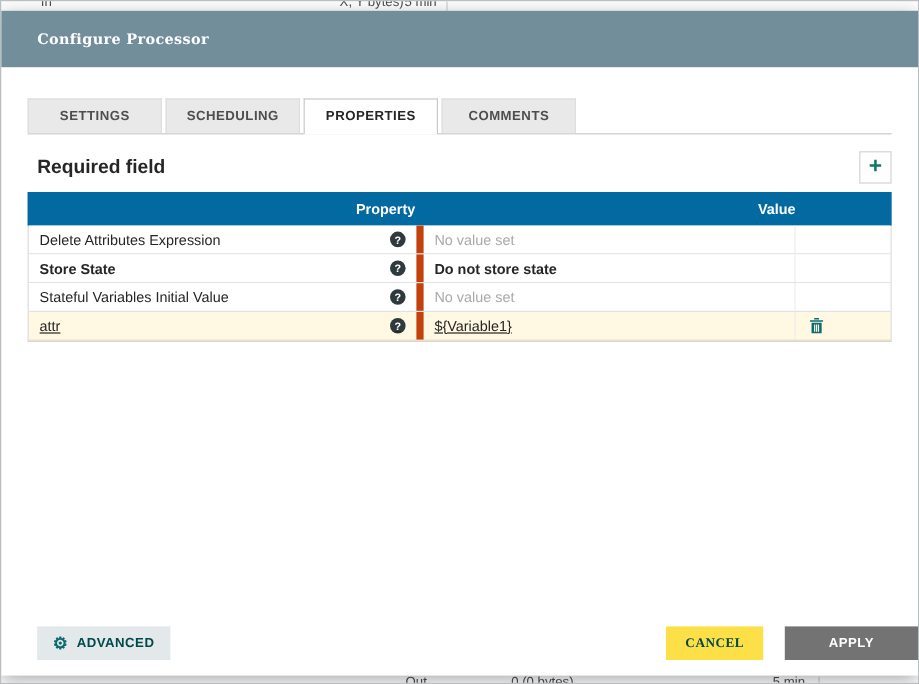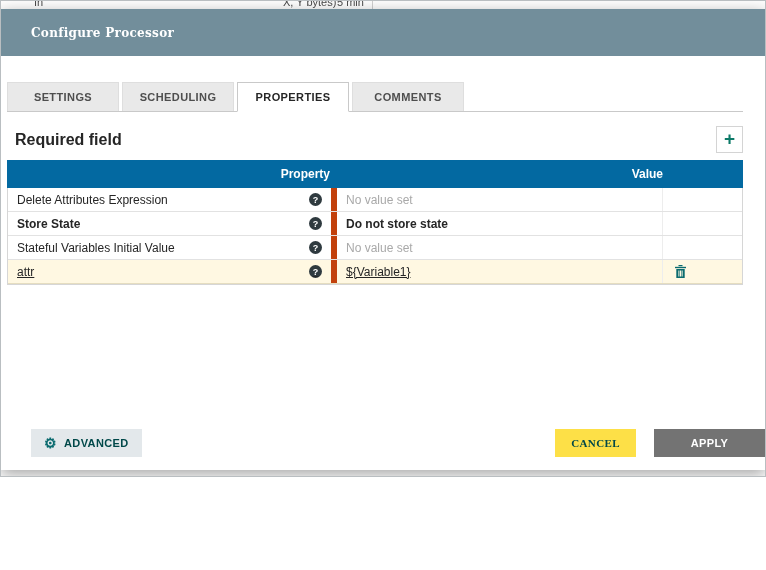--- a/index.html
+++ b/index.html
@@ -1,21 +1,21 @@
 <!DOCTYPE html>
 <html><head>
 <meta charset="utf-8">
 <style>
   html, body { margin: 0; padding: 0; background: #fff; }
   * { box-sizing: border-box; }
 
   .screen {
     position: relative;
     width: 766px;
-    height: 477px;
+    height: 570px;
     background: #fdfdfd;
     overflow: hidden;
     border: 1px solid #b9bec1;
     font-family: "Liberation Sans", sans-serif;
     color: #262626;
   }
 
   
   .bg-frag {
     position: absolute;
@@ -48,21 +48,21 @@
   }
   .dialog-title {
     color: #ffffff;
     font-family: "DejaVu Serif", serif;
     font-size: 12px;
     font-weight: 700;
     letter-spacing: 0.3px;
   }
   .dialog-body {
     flex: 1 1 auto;
-    padding: 26px 22px 0 6px;
+    padding: 26px 22px 0 22px;
     position: relative;
   }
 
   
   .tabs {
     display: flex;
     border-bottom: 1px solid #c9c9c9;
     height: 30px;
   }
   .tab {

